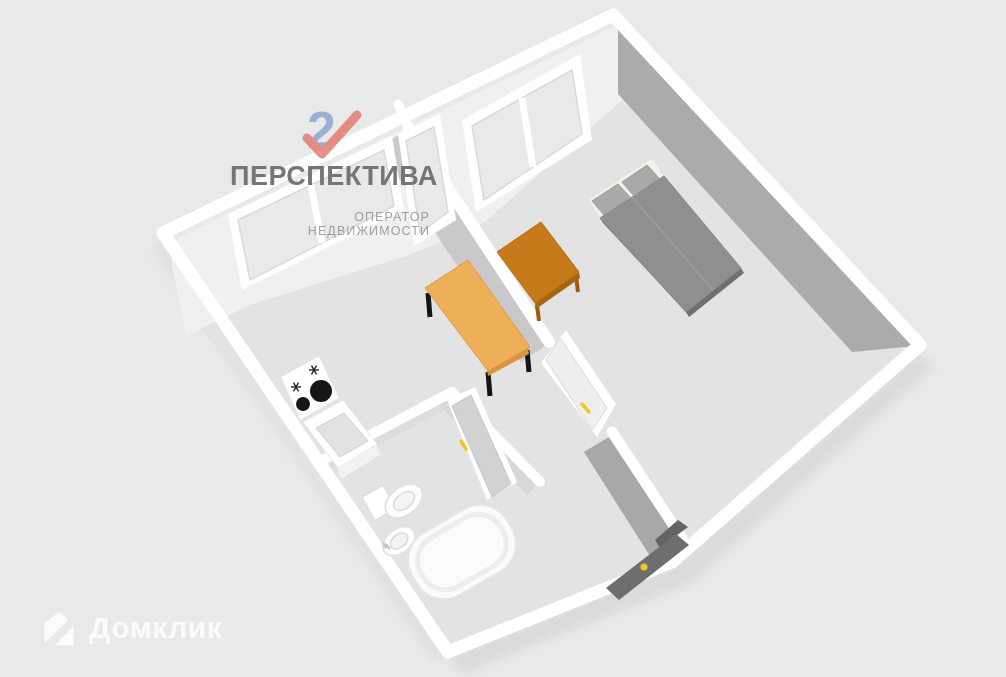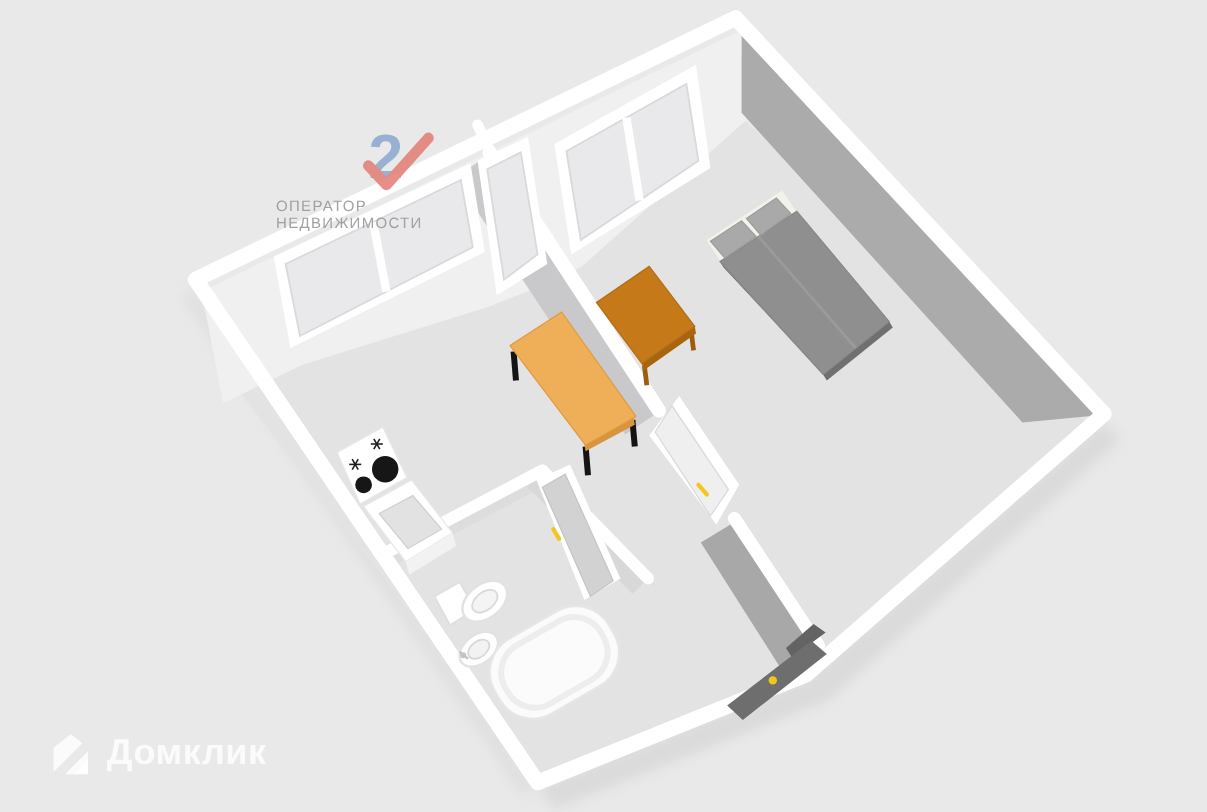--- a/index.html
+++ b/index.html
@@ -4,21 +4,21 @@
 <style>
   html,body{margin:0;padding:0;background:#E9E9E9;}
   #stage{position:relative;width:1006px;height:677px;overflow:hidden;background:#E9E9E9;
          font-family:"Liberation Sans",sans-serif;}
   #plan{position:absolute;left:0;top:0;}
   .overlay{position:absolute;pointer-events:none;}
   #brand{left:230px;top:102px;width:200px;text-align:center;opacity:.95;}
   #brand .brand-title{font-size:27px;font-weight:700;color:#6F6F6F;letter-spacing:.5px;
                       line-height:1.05;text-align:left;}
   #brand .brand-sub{font-size:12.5px;font-weight:400;color:#9C9C9C;letter-spacing:1.1px;
-                    margin-top:5px;text-align:left;}
+                    margin-top:20px;text-align:right;}
   #brand .brand-icon{margin:0 auto 2px auto;width:70px;height:58px;}
   #domclick{left:36px;top:606px;display:flex;align-items:center;gap:9px;}
   #domclick .dc-label{font-size:30px;font-weight:700;color:rgba(255,255,255,0.82);
                       letter-spacing:.5px;}
 </style>
 </head>
 <body>
 
 <div id="stage">
 
@@ -147,20 +147,21 @@
   </g>
 </svg>
 
 <div class="overlay" id="brand">
   <div class="brand-icon">
     <svg width="70" height="58" viewBox="0 0 70 58" opacity="0.92">
       <text x="12" y="46" font-family="Liberation Sans, sans-serif" font-size="52" font-weight="700" fill="#8CA9CF">2</text>
       <path d="M12,36 L27,52 L62,13" fill="none" stroke="#E27E76" stroke-width="9" stroke-linecap="round" stroke-linejoin="round"></path>
     </svg>
   </div>
+  <div class="brand-title">ПЕРСПЕКТИВА</div>
   <div class="brand-sub">ОПЕРАТОР НЕДВИЖИМОСТИ</div>
 </div>
 
 <div class="overlay" id="domclick">
   <svg width="44" height="44" viewBox="0 0 46 46">
     <path d="M9,41 L9,18 L24,6 L39,18 L39,41 Z" fill="rgba(255,255,255,0.8)"></path>
     <path d="M14,46 L46,14 L40,8 L8,40 Z" fill="#E9E9E9"></path>
     <path d="M26,41 L39,28 L39,41 Z" fill="rgba(255,255,255,0.8)"></path>
   </svg>
   <span class="dc-label">Домклик</span>

